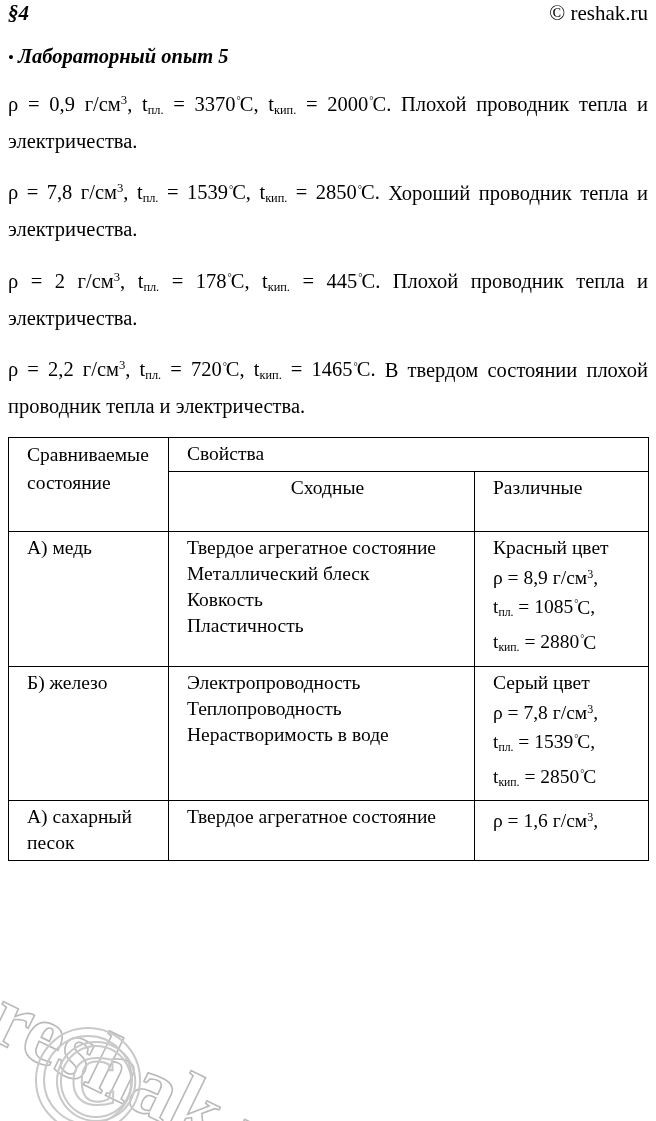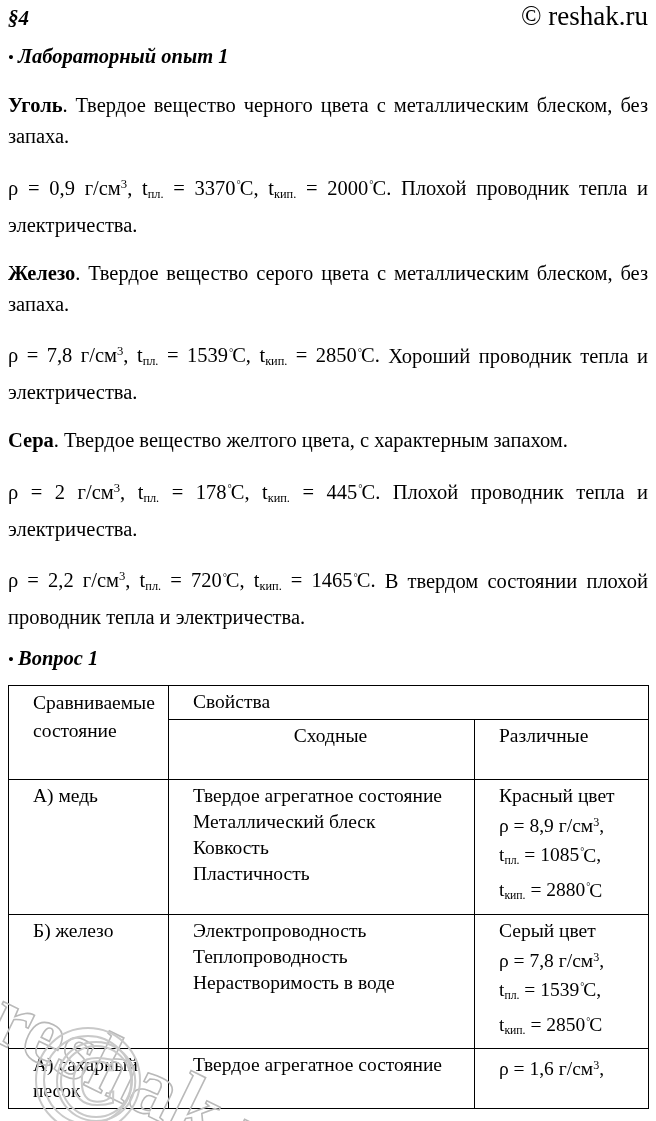--- a/index.html
+++ b/index.html
@@ -31,21 +31,21 @@
     height: 30px;
     padding-top: 1px;
   }
   .section-mark {
     font-style: italic;
     font-weight: bold;
     font-size: 21px;
     letter-spacing: 0;
   }
   .copyright {
-    font-size: 27px;
+    font-size: 21px;
     white-space: nowrap;
   }
 
   
   .bullet-heading {
     font-style: italic;
     font-weight: bold;
     font-size: 20.5px;
     margin: 14px 0 0 0;
     white-space: nowrap;
@@ -92,21 +92,21 @@
   table.cmp {
     border-collapse: collapse;
     width: 640px;
     margin-top: 15px;
     table-layout: fixed;
     font-size: 19.5px;
   }
   table.cmp td {
     border: 1px solid #000000;
     vertical-align: top;
-    padding: 3px 6px 4px 24px;
+    padding: 3px 6px 4px 18px;
     line-height: 26px;
     background: transparent;
   }
   table.cmp td.tight { line-height: 28px; }
   .col-a { width: 160px; }
   .col-b { width: 306px; }
   .col-c { width: 174px; }
 
   .cell-lines div { white-space: nowrap; }
   .cell-lines div.wrapok { white-space: normal; }
@@ -146,54 +146,45 @@
 <body>
 
 <div class="page">
 
   <div class="header-row">
     <div class="section-mark">§4</div>
     <div class="copyright">© reshak.ru</div>
   </div>
 
   <div class="bullet-heading">
-    <span class="bullet">•</span><span>Лабораторный опыт 1</span>
+    <span class="bullet">•</span><span>Лабораторный опыт 5</span>
   </div>
 
-  <p class="para first-para">
-    <b>Уголь</b><span>. Твердое вещество черного цвета с металлическим блеском, без запаха.</span>
-  </p>
   <p class="para">
     <span class="nb"><span>ρ</span>
     = <span>0,9</span>
     <span>г/см</span><sup class="sp">3</sup>,</span>
     <span class="nb"><span>t</span><sub class="sb">пл.</sub>
     = <span>3370</span><span class="degc"><span class="deg">°</span><span>C</span></span>,</span>
     <span class="nb"><span>t</span><sub class="sb">кип.</sub>
     = <span>2000</span><span class="degc"><span class="deg">°</span><span>C</span></span>.</span>
     <span>Плохой проводник тепла и электричества.</span>
   </p>
 
   <p class="para">
-    <b>Железо</b><span>. Твердое вещество серого цвета с металлическим блеском, без запаха.</span>
-  </p>
-  <p class="para">
     <span class="nb"><span>ρ</span>
     = <span>7,8</span>
     <span>г/см</span><sup class="sp">3</sup>,</span>
     <span class="nb"><span>t</span><sub class="sb">пл.</sub>
     = <span>1539</span><span class="degc"><span class="deg">°</span><span>C</span></span>,</span>
     <span class="nb"><span>t</span><sub class="sb">кип.</sub>
     = <span>2850</span><span class="degc"><span class="deg">°</span><span>C</span></span>.</span>
     <span>Хороший проводник тепла и электричества.</span>
   </p>
 
-  <p class="para">
-    <b>Сера</b><span>. Твердое вещество желтого цвета, с характерным запахом.</span>
-  </p>
   <p class="para">
     <span class="nb"><span>ρ</span>
     = <span>2</span>
     <span>г/см</span><sup class="sp">3</sup>,</span>
     <span class="nb"><span>t</span><sub class="sb">пл.</sub>
     = <span>178</span><span class="degc"><span class="deg">°</span><span>C</span></span>,</span>
     <span class="nb"><span>t</span><sub class="sb">кип.</sub>
     = <span>445</span><span class="degc"><span class="deg">°</span><span>C</span></span>.</span>
     <span>Плохой проводник тепла и электричества.</span>
   </p>
@@ -202,23 +193,20 @@
     <span class="nb"><span>ρ</span>
     = <span>2,2</span>
     <span>г/см</span><sup class="sp">3</sup>,</span>
     <span class="nb"><span>t</span><sub class="sb">пл.</sub>
     = <span>720</span><span class="degc"><span class="deg">°</span><span>C</span></span>,</span>
     <span class="nb"><span>t</span><sub class="sb">кип.</sub>
     = <span>1465</span><span class="degc"><span class="deg">°</span><span>C</span></span>.</span>
     <span>В твердом состоянии плохой проводник тепла и электричества.</span>
   </p>
 
-  <div class="bullet-heading">
-    <span class="bullet">•</span><span>Вопрос 1</span>
-  </div>
 
   <table class="cmp">
     <colgroup>
       <col class="col-a">
         <col class="col-b">
         <col class="col-c">
     </colgroup>
     <tbody>
       <tr>
         <td rowspan="2" class="tight">

